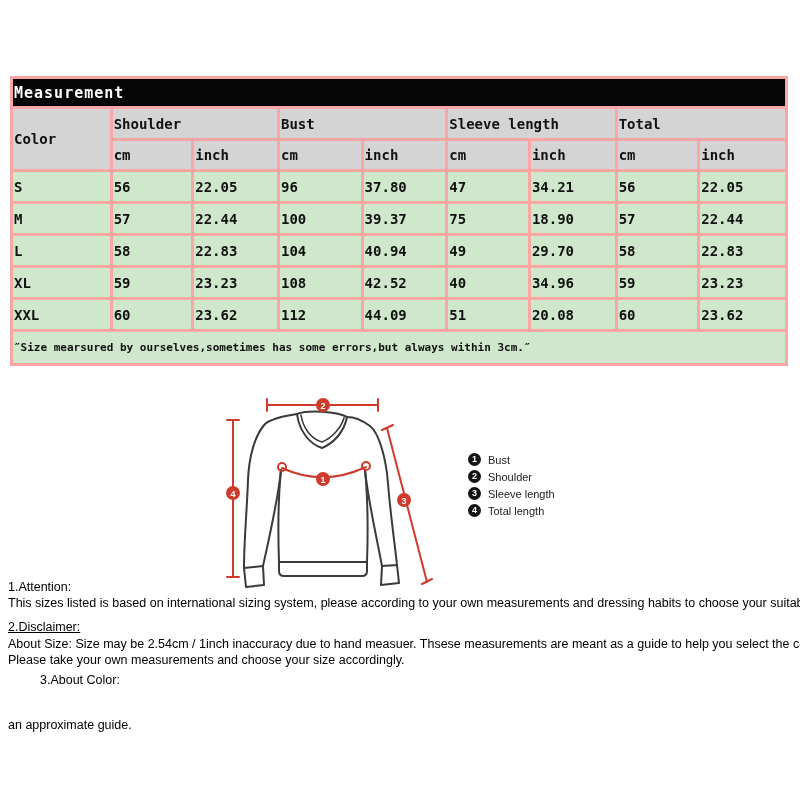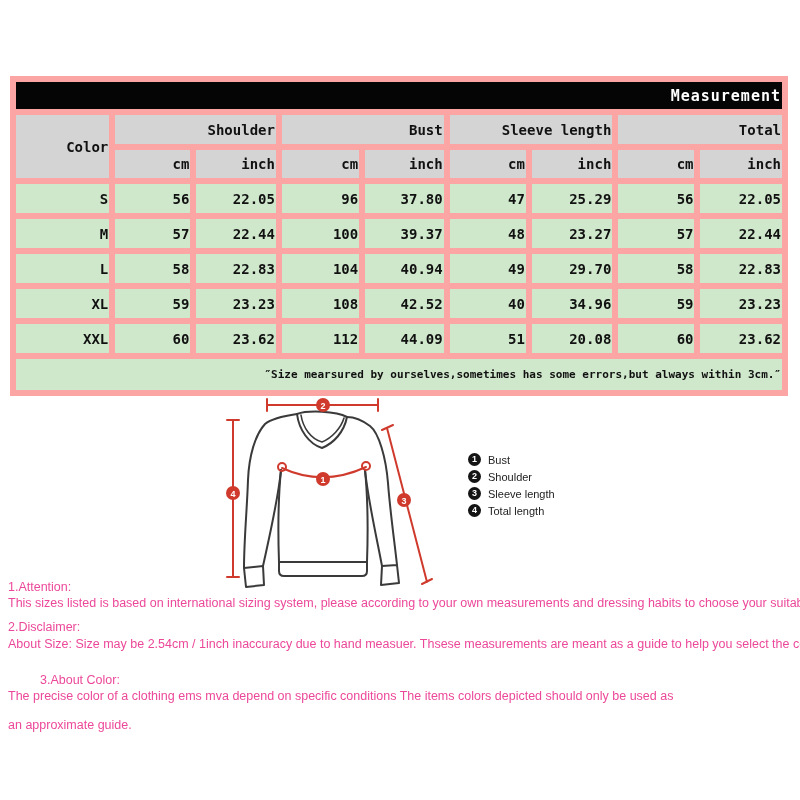--- a/index.html
+++ b/index.html
@@ -3,42 +3,42 @@
 <meta charset="utf-8">
 <style>
   html,body{margin:0;padding:0;background:#fff;}
   #stage{position:relative;width:800px;height:800px;background:#ffffff;overflow:hidden;
          font-family:"Liberation Sans",sans-serif;}
 
   
   table.size-table{position:absolute;left:10px;top:76px;width:778px;border-collapse:collapse;
     font-family:"DejaVu Sans Mono",monospace;font-weight:bold;color:#111;
     border:2px solid #0a0a0a;border-bottom:3px solid #cfe3cc;}
-  table.size-table td{border:6px solid #fca5a5;text-align:right;vertical-align:middle;}
+  table.size-table td{border:3px solid #fca5a5;text-align:left;vertical-align:middle;}
   tr.title-row td{background:#050505;color:#ffffff;height:25px;font-size:15px;letter-spacing:1px;}
   tr.group-row td, tr.unit-row td{background:#d4d4d4;font-size:14px;}
   tr.group-row td{height:27px;}
   tr.unit-row td{height:26px;}
   td.size-head{background:#d4d4d4;font-size:14px;}
   tr.data-row td{background:#cfe7cb;height:27px;font-size:14px;}
   tr.note-row td{background:#cfe7cb;height:29px;font-size:11px;}
 
   
   #sweater-svg{position:absolute;left:178px;top:388px;width:266px;height:210px;}
   .legend{position:absolute;left:468px;top:453px;}
   .legend-item{display:flex;align-items:center;gap:7px;height:13px;margin-bottom:4px;}
   .legend-num{display:inline-block;width:13px;height:13px;border-radius:50%;background:#141414;
     color:#fff;font-size:9px;line-height:13px;text-align:center;font-weight:bold;
     font-family:"Liberation Sans",sans-serif;}
   .legend-label{font-size:11px;color:#222;}
 
   
-  .note-line{position:absolute;left:8px;font-size:12.5px;color:#ec4899;white-space:nowrap;}
+  .note-line{position:absolute;left:8px;font-size:12.5px;color:#000000;white-space:nowrap;}
   .nt1{top:580px;}  .nb1{top:596px;}
-  .nt2{top:620px;}  .nb2a{top:637px;} .nb2b{top:653px;}
+  .nt2{top:620px;text-decoration:underline;}  .nb2a{top:637px;} .nb2b{top:653px;}
   .nt3{top:673px;margin-left:32px;}  .nb3a{top:689px;} .nb3b{top:704px;margin-top:14px;}
 </style>
 </head>
 <body>
 
 <div id="stage">
 
   <table class="size-table">
     <colgroup>
       <col style="width:100px">
@@ -73,32 +73,32 @@
         <td>inch</td>
       </tr>
 
       <tr class="data-row">
         <td>S</td>
         <td>56</td>
         <td>22.05</td>
         <td>96</td>
         <td>37.80</td>
         <td>47</td>
-        <td>25.29</td>
+        <td>34.21</td>
         <td>56</td>
         <td>22.05</td>
       </tr>
       <tr class="data-row">
         <td>M</td>
         <td>57</td>
         <td>22.44</td>
         <td>100</td>
         <td>39.37</td>
-        <td>48</td>
-        <td>23.27</td>
+        <td>75</td>
+        <td>18.90</td>
         <td>57</td>
         <td>22.44</td>
       </tr>
       <tr class="data-row">
         <td>L</td>
         <td>58</td>
         <td>22.83</td>
         <td>104</td>
         <td>40.94</td>
         <td>49</td>
@@ -204,17 +204,17 @@
     <div class="legend-item">
       <span class="legend-num">4</span>
       <span class="legend-label">Total length</span>
     </div>
   </div>
 
   <div class="note-line nt1">1.Attention:</div>
   <div class="note-line nb1">This sizes listed is based on international sizing system, please according to your own measurements and dressing habits to choose your suitable size.</div>
   <div class="note-line nt2">2.Disclaimer:</div>
   <div class="note-line nb2a">About Size: Size may be 2.54cm / 1inch inaccuracy due to hand measuer. Thsese measurements are meant as a guide to help you select the correct size.</div>
+  <div class="note-line nb2b">Please take your own measurements and choose your size accordingly.</div>
   <div class="note-line nt3">3.About Color:</div>
-  <div class="note-line nb3a">The precise color of a clothing ems mva depend on specific conditions The items colors depicted should only be used as</div>
   <div class="note-line nb3b">an approximate guide.</div>
 
 </div>
 
 </body></html>

